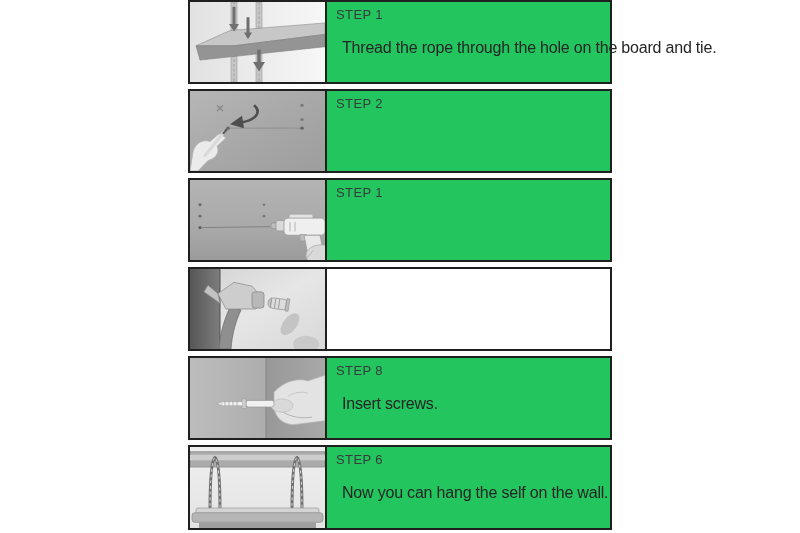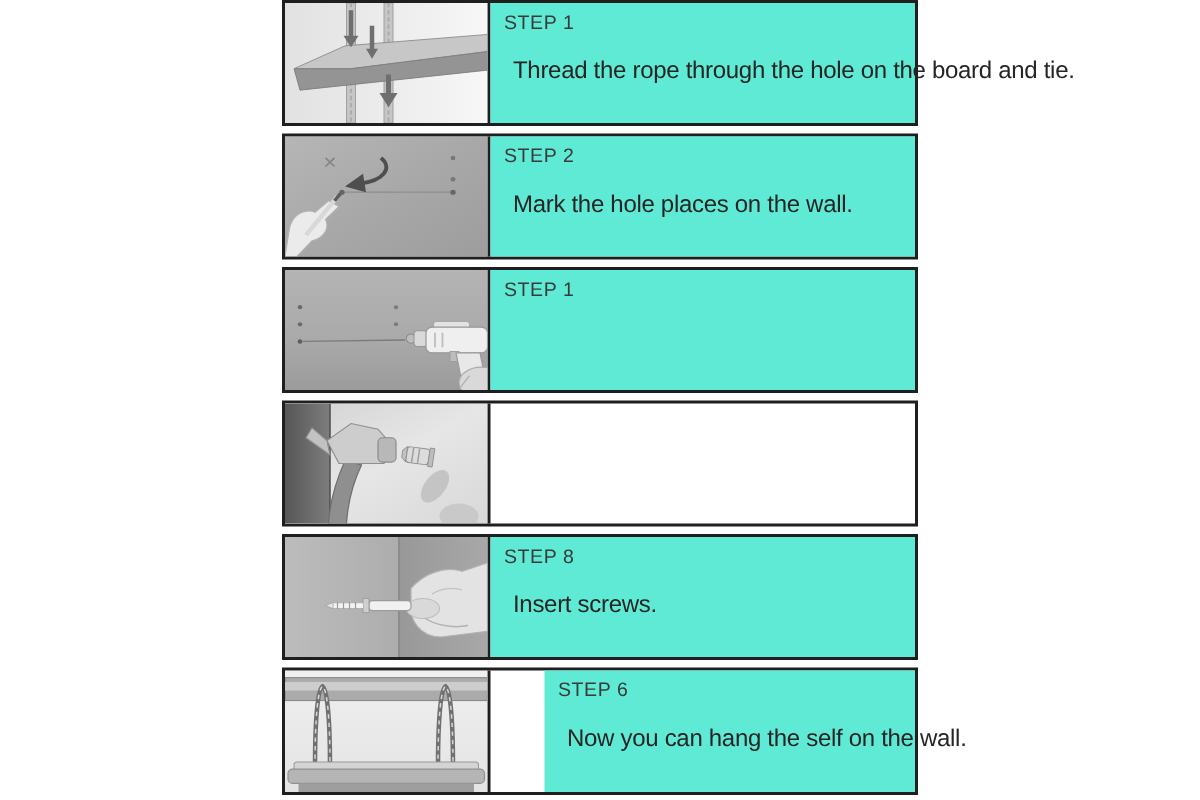--- a/index.html
+++ b/index.html
@@ -18,35 +18,34 @@
     width: 424px;
     height: 84px;
     border: 2px solid #1f1f1f;
     margin-bottom: 5px;
     display: flex;
     background: #ffffff;
   }
   .step-panel:last-child {
     height: 85px;
     margin-bottom: 0;
-    gap: 36px;
   }
   .step-image {
     box-sizing: border-box;
     width: 137px;
     flex: 0 0 137px;
     border-right: 2px solid #1f1f1f;
     overflow: hidden;
     position: relative;
   }
   .step-image svg { display: block; width: 100%; height: 100%; }
   .step-text {
     flex: 1;
     position: relative;
-    background: #5eead4;
+    background: #22c55e;
   }
   .step-label {
     position: absolute;
     top: 5px; left: 9px;
     font-size: 13px;
     color: #3a3a3a;
     letter-spacing: 0.4px;
     white-space: nowrap;
   }
   .step-desc {
@@ -114,21 +113,20 @@
         <circle cx="112" cy="39" r="1.8" fill="#666666"></circle>
         <path d="M64,15 C72,22 66,31 50,33" fill="none" stroke="#4e4e4e" stroke-width="2.6"></path>
         <polygon points="52,26 40,35 54,39" fill="#4e4e4e"></polygon>
         <path d="M0,84 L3,64 C5,55 13,50 20,53 L29,45 L36,49 L27,58 C30,64 26,71 18,73 L8,84 Z" fill="#ebebeb" stroke="#b2b2b2" stroke-width="0.8"></path>
         <line x1="35" y1="42" x2="14" y2="69" stroke="#d8d8d8" stroke-width="3"></line>
         <line x1="37" y1="40" x2="33" y2="45" stroke="#5c5c5c" stroke-width="2.4"></line>
       </svg>
     </div>
     <div class="step-text">
       <div class="step-label">STEP 2</div>
-      <div class="step-desc">Mark the hole places on the wall.</div>
     </div>
   </section>
 
   <section class="step-panel">
     <div class="step-image">
       <svg viewBox="0 0 135 84" preserveAspectRatio="none">
         <defs>
           <linearGradient id="g3" x1="0" y1="0" x2="0" y2="1">
             <stop offset="0" stop-color="#b4b4b4"></stop>
               <stop offset="0.6" stop-color="#a9a9a9"></stop>

